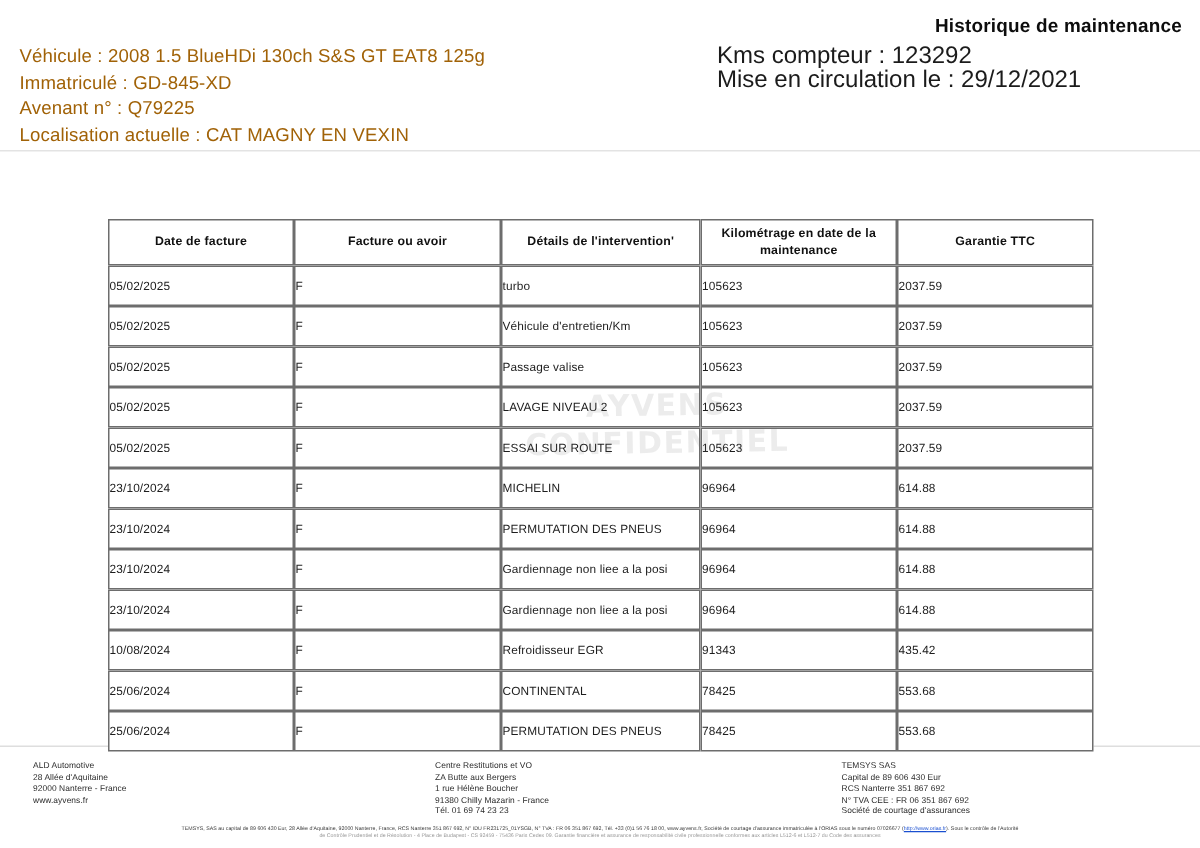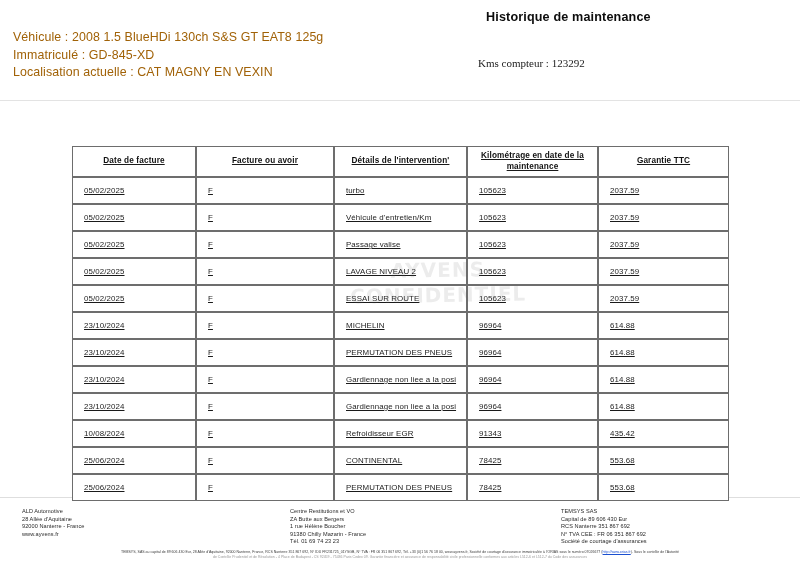--- a/index.html
+++ b/index.html
@@ -42,29 +42,29 @@
   .header-right {
     position: absolute;
     left: 478px;
     top: 10px;
     width: 310px;
   }
   .header-right .doc-title {
     font-size: 12.6px;
     font-weight: bold;
     color: #0d0d0d;
-    margin: 0 0 31px 8px;
+    margin: 0 0 6px 8px;
     letter-spacing: 0.15px;
+    text-align: right;
   }
   .header-right .info-line {
-    font-size: 11px;
+    font-size: 16px;
     line-height: 16.4px;
     color: #1b1b1b;
     white-space: nowrap;
-    font-family: Liberation Serif, serif;
   }
   .header-rule {
     position: absolute;
     left: 0;
     top: 100px;
     width: 800px;
     height: 1px;
     background: #e3e3e3;
   }
 
@@ -87,21 +87,20 @@
     font-family: "DejaVu Sans", sans-serif;
   }
 
   
   .table-wrap {
     position: absolute;
     left: 72px;
     top: 146px;
     width: 700px;
     z-index: 2;
-    text-decoration: underline;
   }
   table.history {
     width: 657px;
     border-collapse: separate;
     border-spacing: 0;
     table-layout: fixed;
   }
   table.history th,
   table.history td {
     border: 1px solid #6d6d6d;
@@ -118,21 +117,21 @@
     padding: 2px 4px;
     line-height: 10.5px;
     letter-spacing: 0.15px;
   }
   table.history tbody td {
     height: 27px;
     font-size: 7.9px;
     font-weight: normal;
     color: #1d1d1d;
     text-align: left;
-    padding: 2px 11px;
+    padding: 2px 0;
     letter-spacing: 0.1px;
     white-space: nowrap;
     overflow: hidden;
   }
   
   col.c-date   { width: 124px; }
   col.c-type   { width: 138px; }
   col.c-detail { width: 133px; }
   col.c-km     { width: 131px; }
   col.c-amount { width: 131px; }
@@ -185,26 +184,28 @@
   .legal .lline2 { opacity: 0.55; }
 </style>
 </head>
 <body>
 
 <div class="doc-header">
 
   <div class="header-left">
     <div class="info-line">Véhicule : 2008 1.5 BlueHDi 130ch S&amp;S GT EAT8 125g</div>
     <div class="info-line">Immatriculé : GD-845-XD</div>
+    <div class="info-line">Avenant n° : Q79225</div>
     <div class="info-line">Localisation actuelle : CAT MAGNY EN VEXIN</div>
   </div>
 
   <div class="header-right">
     <div class="doc-title">Historique de maintenance</div>
     <div class="info-line">Kms compteur : 123292</div>
+    <div class="info-line">Mise en circulation le : 29/12/2021</div>
   </div>
 
 </div>
 <div class="header-rule"></div>
 
 <div class="watermark">
   <div>AYVENS</div>
   <div>CONFIDENTIEL</div>
 </div>
 

